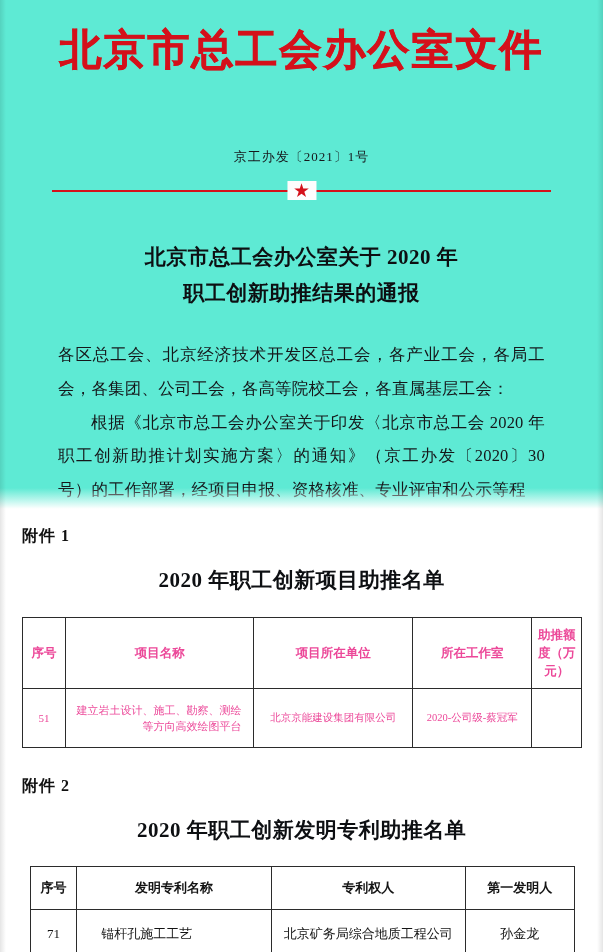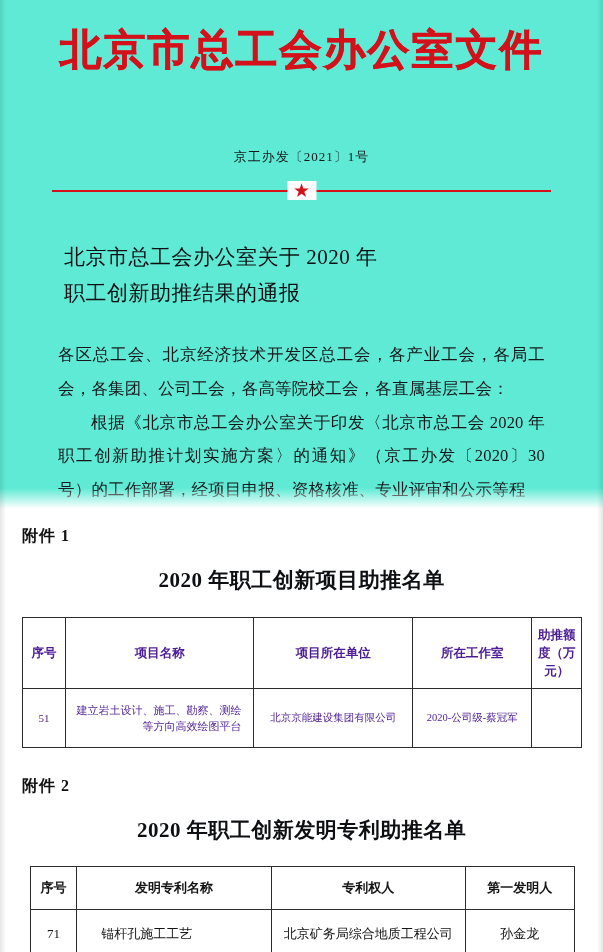--- a/index.html
+++ b/index.html
@@ -67,26 +67,26 @@
     left: 50%;
     transform: translateX(-50%);
     color: #d4111b;
     font-size: 19px;
     line-height: 1;
     background: #fdfdfd;
     padding: 0 6px;
   }
   .lh-subject {
     position: absolute;
-    left: 64px;
+    left: 80px;
     top: 240px;
     width: 443px;
-    text-align: left;
+    text-align: center;
     font-size: 21px;
-    font-weight: normal;
+    font-weight: bold;
     line-height: 1.7;
     color: #0d0f12;
     letter-spacing: 0.5px;
   }
   .lh-body {
     position: absolute;
     left: 58px;
     top: 338px;
     width: 487px;
     font-size: 16.5px;
@@ -132,21 +132,21 @@
     position: absolute;
     border-collapse: collapse;
     background: #fff;
     font-family: "Liberation Serif", "DejaVu Serif", serif;
   }
   table.doc-table th,
   table.doc-table td {
     border: 1px solid #2b2b2b;
     text-align: center;
     vertical-align: middle;
-    color: #4c1d95;
+    color: #ec4899;
     padding: 4px 3px;
   }
   table.doc-table th {
     font-weight: bold;
     font-size: 12.5px;
     line-height: 1.45;
   }
   table.doc-table td {
     font-size: 11px;
     line-height: 1.5;

